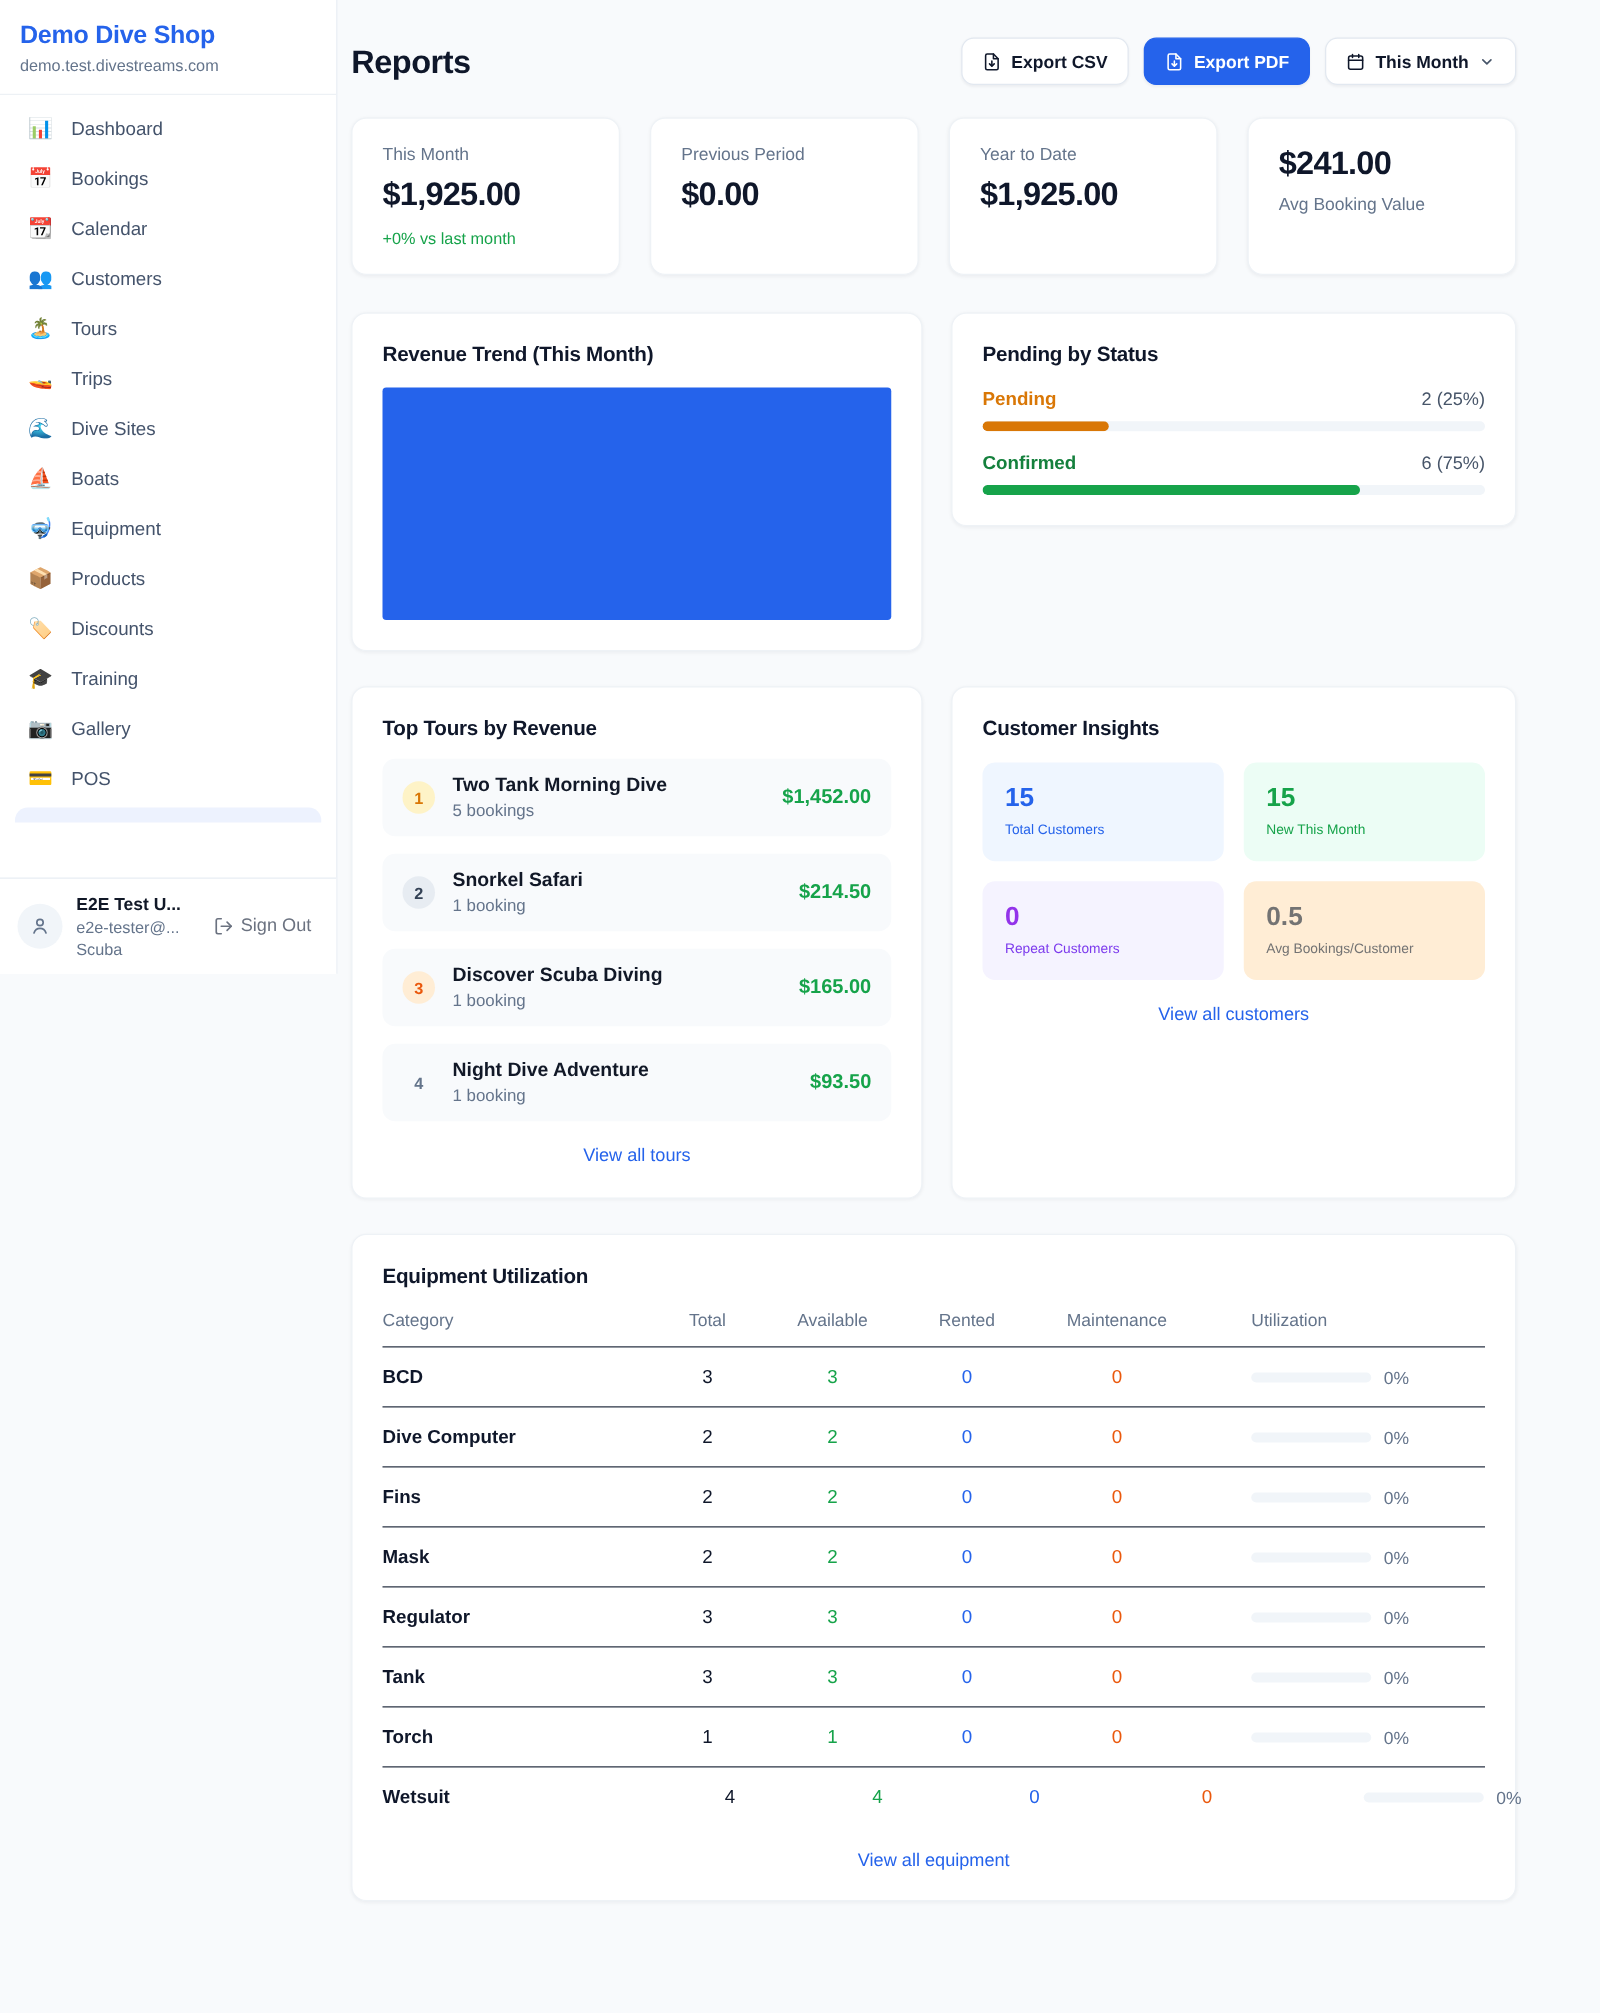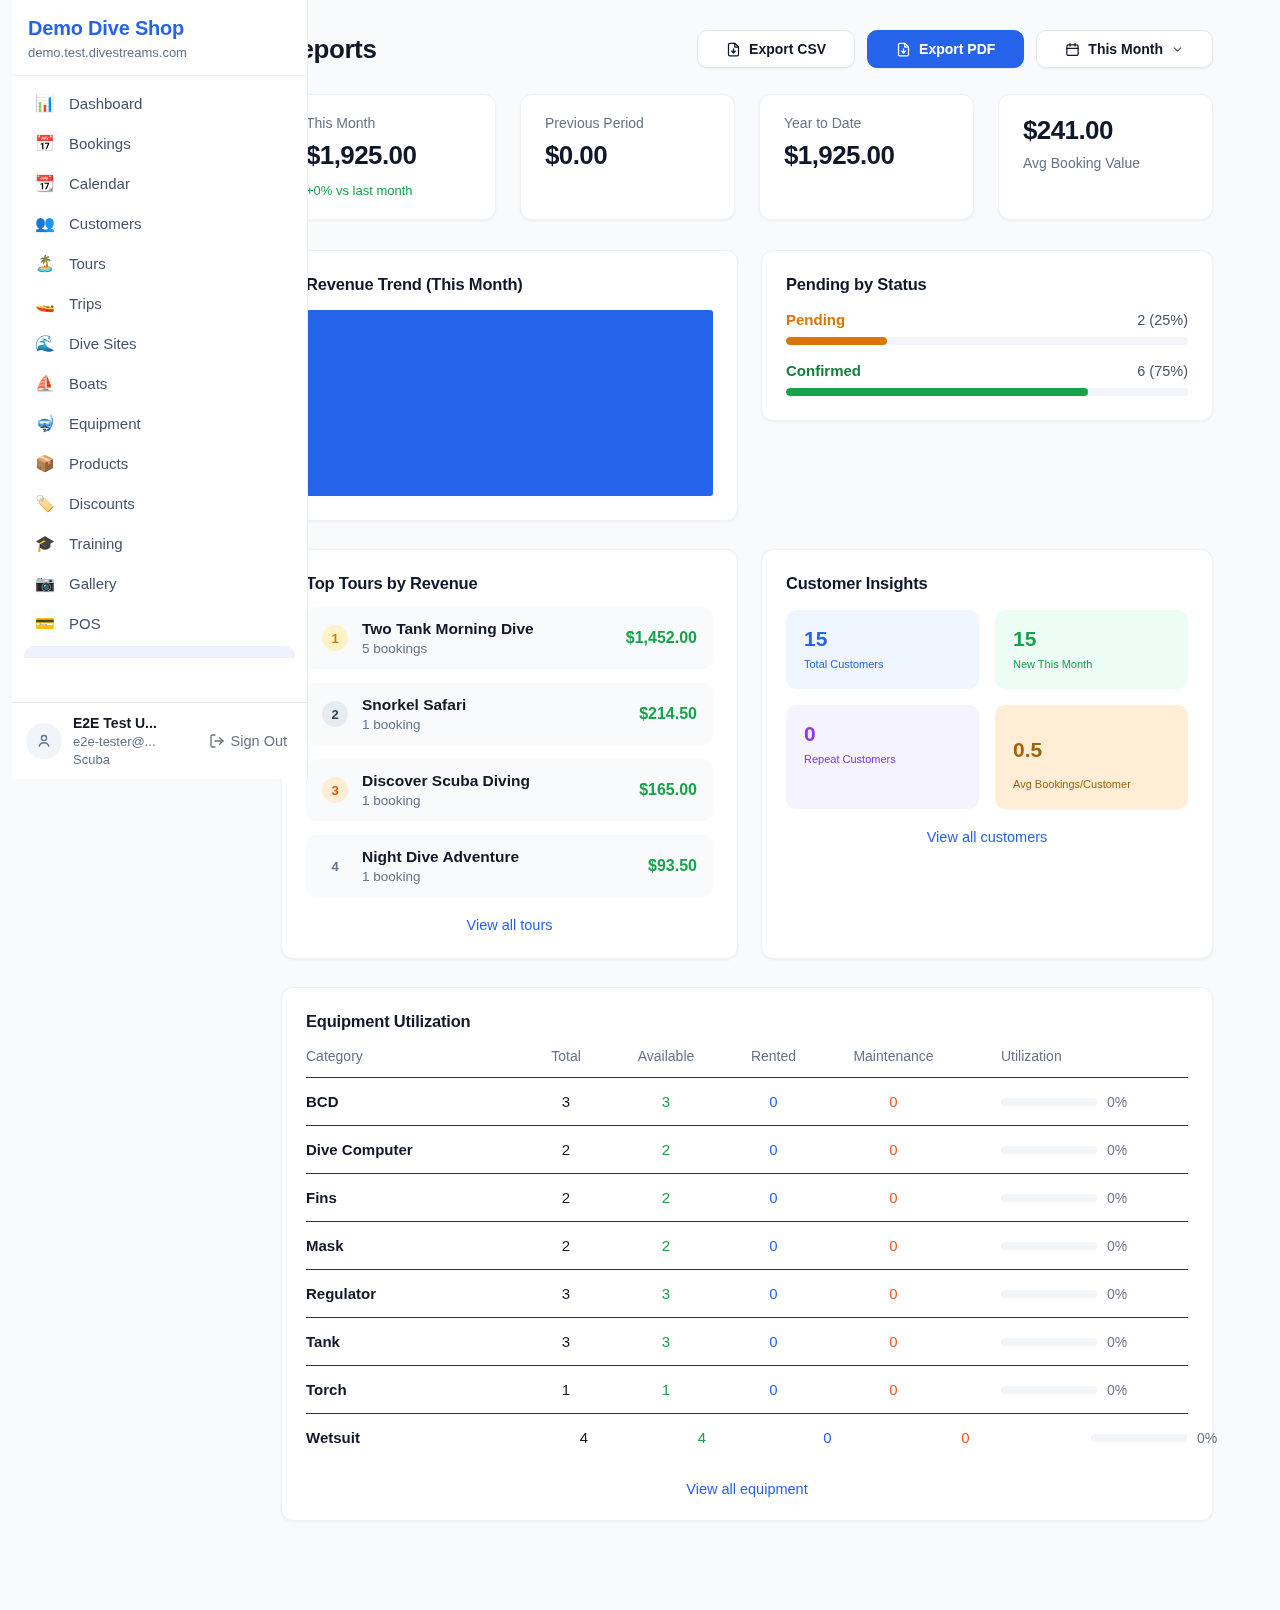--- a/index.html
+++ b/index.html
@@ -5,21 +5,21 @@
   * { box-sizing: border-box; }
   html,body { margin:0; padding:0; }
   body {
     width:1280px; height:1610px; position:relative;
     background:#f8fafc; color:#0f172a;
     font-family:"Liberation Sans", sans-serif;
     -webkit-font-smoothing:antialiased;
   }
   
   .sidebar {
-    position:absolute; top:0; left:12px; width:296px; height:779px;
+    position:absolute; top:0; left:0; width:270px; height:779px;
     background:#fff; border-right:1px solid #e8edf3;
     display:flex; flex-direction:column;
   }
   .brand { padding:17px 16px 15px; border-bottom:1px solid #edf1f5; }
   .brand-name { font-size:20px; font-weight:bold; color:#2563eb; letter-spacing:-0.2px; }
   .brand-domain { font-size:13px; color:#64748b; margin-top:5px; }
   .nav { flex:1; padding:10px 12px 0; overflow:hidden; }
   .nav-item {
     display:flex; align-items:center; gap:13px;
     padding:9px 10px; margin-bottom:5px; border-radius:10px;
@@ -41,21 +41,21 @@
   .user-role { font-size:13px; color:#64748b; margin-top:3px; }
   .signout { display:flex; align-items:center; gap:6px; color:#6b7280; font-size:14.5px; cursor:pointer; white-space:nowrap; background:none; border:none; font-family:inherit; }
   .signout svg { width:16px; height:16px; }
 
   
   .main { margin-left:248px; padding:30px 67px 60px 33px; }
   .page-head { display:flex; align-items:center; justify-content:space-between; margin-bottom:26px; }
   .page-title { font-size:26px; font-weight:bold; letter-spacing:-0.4px; }
   .actions { display:flex; align-items:center; gap:12px; }
   .btn {
-    display:inline-flex; align-items:center; gap:8px; height:38px; padding:0 28px;
+    display:inline-flex; align-items:center; gap:8px; height:38px; padding:0 16px;
     border-radius:10px; font-size:14px; font-weight:bold; font-family:inherit;
     background:#fff; border:1px solid #e2e8f0; color:#0f172a; cursor:pointer;
     box-shadow:0 1px 2px rgba(15,23,42,.05);
   }
   .btn svg { width:15px; height:15px; }
   .btn-primary { background:#2563eb; border-color:#2563eb; color:#fff; }
   .chev { width:13px !important; height:13px !important; color:#475569; }
 
   .card {
     background:#fff; border:1px solid #eef2f6; border-radius:12px;
@@ -108,21 +108,21 @@
     width:100%; font-family:inherit;
   }
 
   .tiles { display:grid; grid-template-columns:1fr 1fr; gap:16px; margin-top:17px; }
   .tile { border-radius:10px; padding:17px 18px 19px; }
   .tile-value { font-size:21px; font-weight:bold; }
   .tile-label { font-size:11px; margin-top:7px; }
   .tile-blue   { background:#eff6ff; } .tile-blue   .tile-value,.tile-blue   .tile-label { color:#2563eb; }
   .tile-green  { background:#ecfdf5; } .tile-green  .tile-value,.tile-green  .tile-label { color:#16a34a; }
   .tile-purple { background:#f5f3ff; } .tile-purple .tile-value { color:#9333ea; } .tile-purple .tile-label { color:#7c3aed; }
-  .tile-orange { background:#ffedd5; } .tile-orange .tile-value,.tile-orange .tile-label { color:#a16207;margin-top:16px; }
+  .tile-orange { background:#ffedd5; } .tile-orange .tile-value,.tile-orange .tile-label { color:#737373; }
 
   .equip { padding:24px 24px 22px; }
   .eq-grid { display:grid; grid-template-columns:215px 90px 110px 105px 135px 1fr; align-items:center; }
   .eq-head { color:#64748b; font-size:14px; padding:17px 0 13px; border-bottom:1px solid #2b3445; }
   .eq-row  { font-size:15px; padding:15px 0; border-bottom:1px solid #2b3445; }
   .eq-row:last-of-type { border-bottom:none;gap:18px; }
   .cat { font-weight:bold; }
   .num { text-align:center; }
   .n-avail { color:#16a34a; } .n-rent { color:#2563eb; } .n-maint { color:#ea580c; }
   .util-h { padding-left:40px; }

